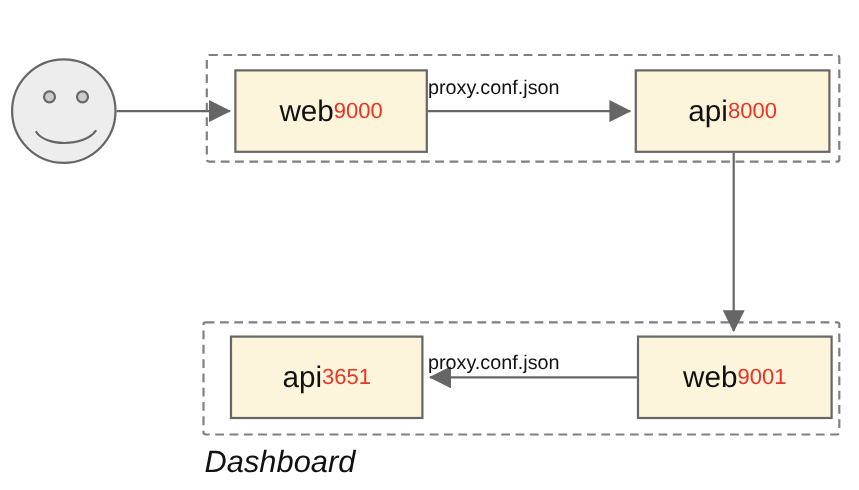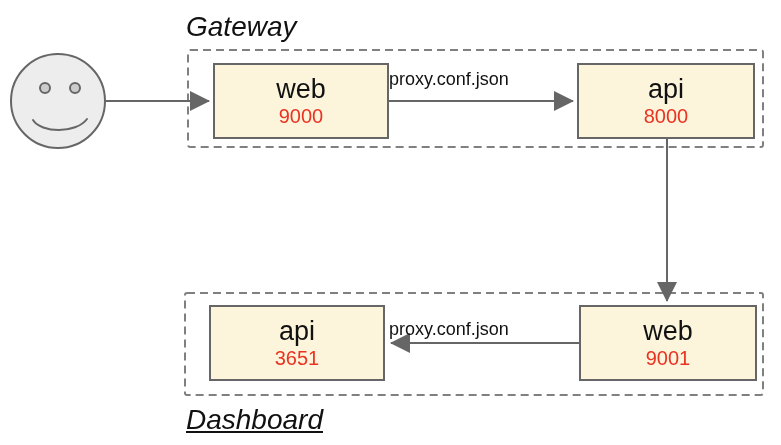--- a/index.html
+++ b/index.html
@@ -21,21 +21,21 @@
   .edge { stroke: var(--arrow, #666666); stroke-width: 2; }
   .arrow-fill { fill: var(--arrow, #666666); }
 
   
   .node {
     position: absolute;
     box-sizing: border-box;
     background: var(--node-fill, #FCF5DC);
     border: 2px solid var(--node-border, #666666);
     display: flex;
-    flex-direction: column;
+    flex-direction: row;
     align-items: center;
     justify-content: center;
   }
   .node-label { font-size: 27px; line-height: 1.12; color: var(--text, #111111); }
   .node-port  { font-size: 20px; line-height: 1.2;  color: var(--port-text, #EA3323); }
 
   
   .group-title {
     position: absolute;
     font-style: italic;
@@ -72,22 +72,21 @@
 
     <rect class="group-rect" x="188" y="50" width="575" height="97" rx="2"></rect>
     <rect class="group-rect" x="185" y="293" width="578" height="102" rx="2"></rect>
 
     <line class="edge" x1="106" y1="101" x2="209" y2="101" marker-end="url(#arrowhead)"></line>
     <line class="edge" x1="389" y1="101" x2="573" y2="101" marker-end="url(#arrowhead)"></line>
     <line class="edge" x1="667" y1="139" x2="667" y2="301" marker-end="url(#arrowhead)"></line>
     <line class="edge" x1="580" y1="343" x2="391" y2="343" marker-end="url(#arrowhead)"></line>
   </svg>
 
-  <div class="group-title" style="left:186px; top:11px;">Gateway</div>
-  <div class="group-title" style="left:186px; top:404px;text-decoration:underline;">Dashboard</div>
+  <div class="group-title" style="left:186px; top:404px;">Dashboard</div>
 
   <div class="node" style="left:213px; top:63px; width:176px; height:76px;">
     <span class="node-label">web</span>
     <span class="node-port">9000</span>
   </div>
   <div class="node" style="left:577px; top:63px; width:178px; height:76px;">
     <span class="node-label">api</span>
     <span class="node-port">8000</span>
   </div>
 

